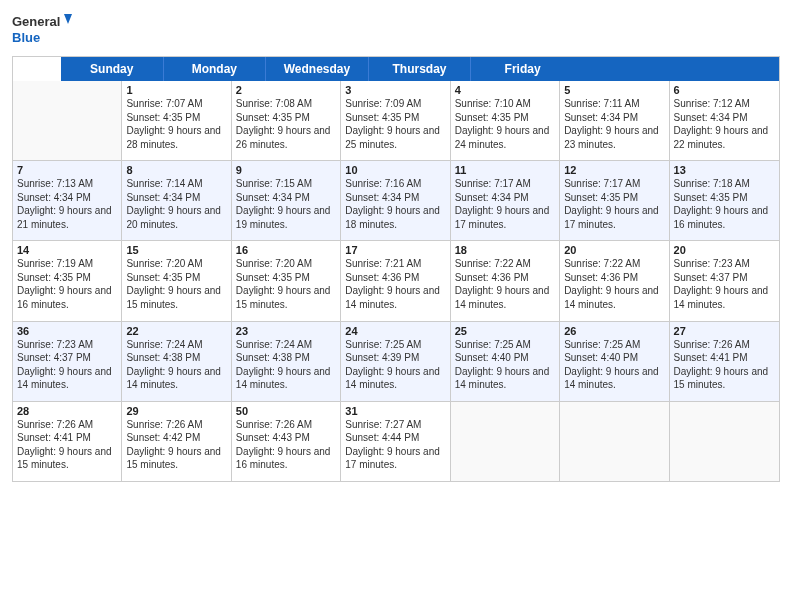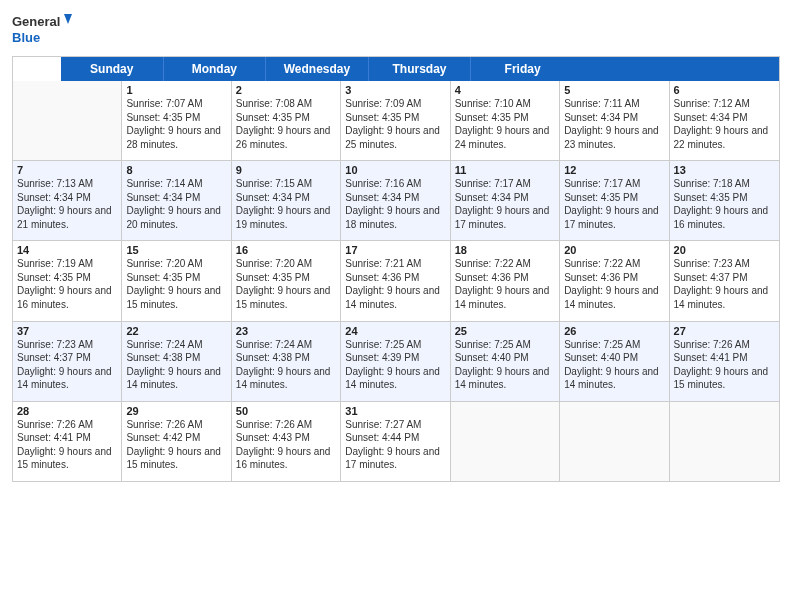--- a/index.html
+++ b/index.html
@@ -249,21 +249,21 @@
         </div>
           <div class="cal-cell">
           <span class="day-number">20</span>
           <div class="cell-text">
             Sunrise: 7:23 AM<br>Sunset: 4:37 PM<br>Daylight: 9 hours and 14 minutes.
           </div>
         </div>
         </div>
         <div class="cal-row alt-row">
           <div class="cal-cell">
-          <span class="day-number">37</span>
+          <span class="day-number">36</span>
           <div class="cell-text">
             Sunrise: 7:23 AM<br>Sunset: 4:37 PM<br>Daylight: 9 hours and 14 minutes.
           </div>
         </div>
           <div class="cal-cell">
           <span class="day-number">22</span>
           <div class="cell-text">
             Sunrise: 7:24 AM<br>Sunset: 4:38 PM<br>Daylight: 9 hours and 14 minutes.
           </div>
         </div>

